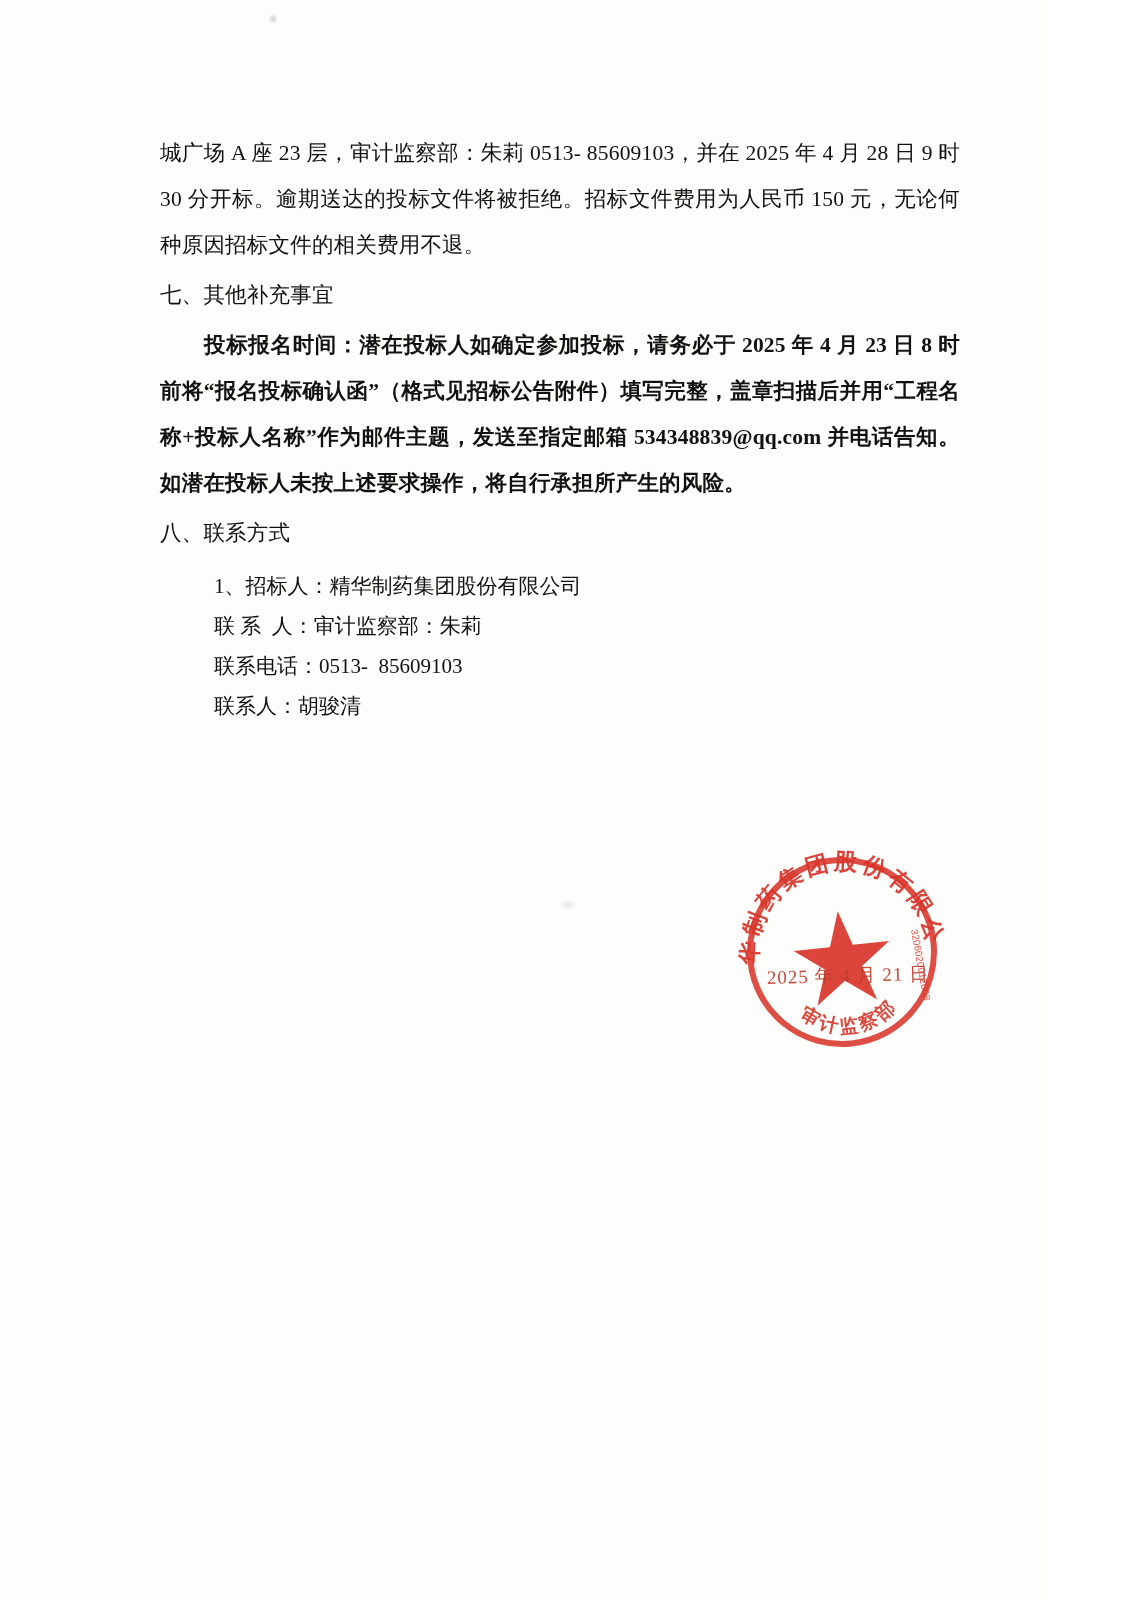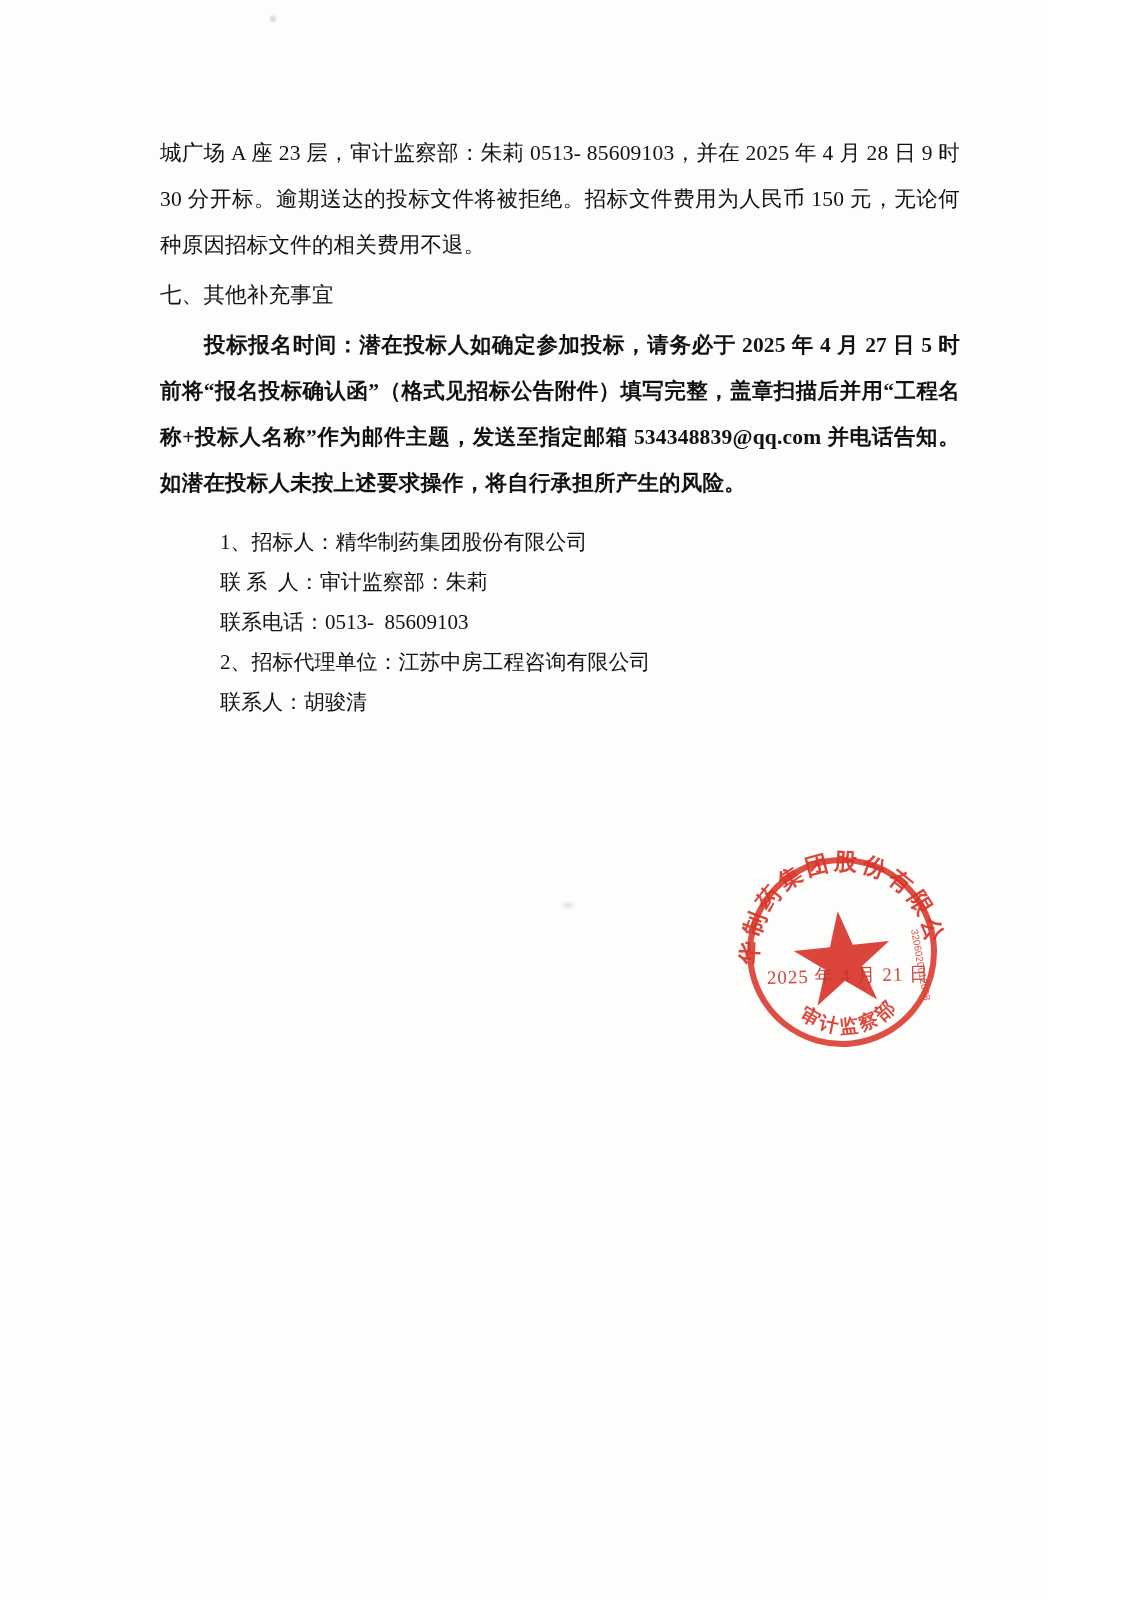--- a/index.html
+++ b/index.html
@@ -40,21 +40,21 @@
   p.para.indent2 {
     text-indent: 44px;
   }
   p.bold {
     font-weight: bold;
   }
   .block-sec {
     margin-top: 2px;
   }
   .contact-list {
-    margin: 16px;
+    margin: 10px;
     padding: 0;
     list-style: none;
   }
   .contact-list li {
     font-size: 21px;
     line-height: 40px;
     margin-left: 44px;
     white-space: pre;
   }
   
@@ -108,28 +108,28 @@
   <div class="faint-mark"></div>
 
   <div class="content">
 
     <p class="para">城广场 A 座 23 层，审计监察部：朱莉 0513- 85609103，并在 2025 年 4 月 28 日 9 时 30 分开标。逾期送达的投标文件将被拒绝。招标文件费用为人民币 150 元，无论何种原因招标文件的相关费用不退。</p>
 
 
 
     <p class="para block-sec">七、其他补充事宜</p>
 
-    <p class="para indent2 bold">投标报名时间：潜在投标人如确定参加投标，请务必于 2025 年 4 月 27 日 5 时前将“报名投标确认函”（格式见招标公告附件）填写完整，盖章扫描后并用“工程名称+投标人名称”作为邮件主题，发送至指定邮箱 534348839@qq.com 并电话告知。如潜在投标人未按上述要求操作，将自行承担所产生的风险。</p>
+    <p class="para indent2 bold">投标报名时间：潜在投标人如确定参加投标，请务必于 2025 年 4 月 23 日 8 时前将“报名投标确认函”（格式见招标公告附件）填写完整，盖章扫描后并用“工程名称+投标人名称”作为邮件主题，发送至指定邮箱 534348839@qq.com 并电话告知。如潜在投标人未按上述要求操作，将自行承担所产生的风险。</p>
 
+    <p class="para block-sec">八、联系方式</p>
 
     <ul class="contact-list">
       <li>1、招标人：精华制药集团股份有限公司</li>
       <li>联 系  人：审计监察部：朱莉</li>
       <li>联系电话：0513-  85609103</li>
-      <li>2、招标代理单位：江苏中房工程咨询有限公司</li>
       <li>联系人：胡骏清</li>
     </ul>
 
   </div>
 
   <div class="seal">
     <svg width="215" height="215" viewBox="0 0 215 215" xmlns="http://www.w3.org/2000/svg">
       <defs>
         <path id="topArc" d="M 22 110 A 85 85 0 0 1 193 110" fill="none"></path>
         <path id="bottomArc" d="M 38 126 A 70 70 0 0 0 177 126" fill="none"></path>

